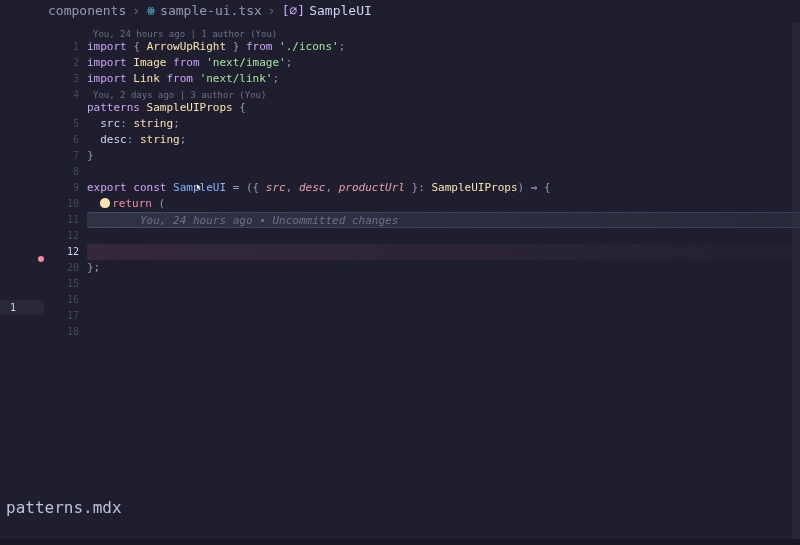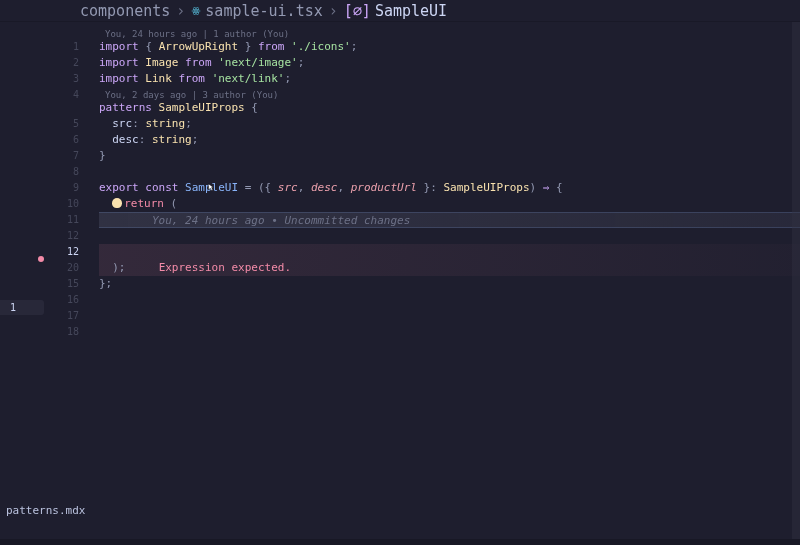--- a/index.html
+++ b/index.html
@@ -9,24 +9,24 @@
     font-family: 'Menlo', 'Consolas', monospace;
     font-size: 11px;
     color: #cdd6f4;
     display: flex;
     flex-direction: column;
   }
   .breadcrumb {
     height: 22px;
     display: flex;
     align-items: center;
-    padding-left: 80px;
+    padding-left: 48px;
     gap: 6px;
     color: #9399b2;
-    font-size: 15px;
+    font-size: 13px;
     border-bottom: 1px solid rgba(0,0,0,0.15);
   }
   .breadcrumb .sep { color: #6c7086; }
   .breadcrumb .seg { display: inline-flex; align-items: center; gap: 4px; }
   .file-icon { width: 10px; height: 10px; display: inline-block; }
   .symbol-token { color: #cdd6f4; }
   .editor-wrap { flex: 1; display: flex; position: relative; }
   .gutter-extra { width: 55px; position: relative; }
   .gutter-dot {
     position: absolute;
@@ -46,21 +46,21 @@
   .gutter-nums .ln { height: 16px; padding-right: 8px; }
   .gutter-nums .ln.lens { height: 13px; font-size: 0; }
   .gutter-nums .ln.active { color: #cdd6f4; }
   .code-area {
     flex: 1;
     padding-top: 4px;
     line-height: 16px;
     position: relative;
     font-size: 11px;
   }
-  .row { height: 16px; white-space: pre; position: relative; margin-left: 12px; }
+  .row { height: 16px; white-space: pre; position: relative; }
   .row.lens { height: 13px; font-size: 9px; color: #6c7086; padding-left: 6px; }
   .row.current {
     background: linear-gradient(to right, rgba(88,91,112,0.32), rgba(88,91,112,0.18));
     border-top: 1px solid rgba(137,180,250,0.18);
     border-bottom: 1px solid rgba(137,180,250,0.18);
   }
   .row.errbg { background: linear-gradient(to right, rgba(243,139,168,0.10), rgba(243,139,168,0.02)); }
   .kw   { color: #cba6f7; }
   .kw2  { color: #f38ba8; }
   .type { color: #f9e2af; }
@@ -94,21 +94,21 @@
     color: #cdd6f4;
     font-size: 10px;
     padding: 2px 28px 2px 10px;
     border-radius: 0 3px 3px 0;
   }
   .bottom-tab {
     position: absolute;
     left: 6px;
     bottom: 28px;
     color: #bac2de;
-    font-size: 11px;
+    font-size: 16px;
   }
   .statusbar {
     position: absolute;
     left: 0; right: 0; bottom: 0;
     height: 6px;
     background: #181825;
   }
 </style>
 </head>
 <body>
@@ -192,21 +192,20 @@
     </div>
 
     <div class="row"><span>  </span><span class="bulb"></span><span class="kw2">return</span><span class="punc"> (</span></div>
 
     <div class="row current"><span>        </span><span class="ghost">You, 24 hours ago • Uncommitted changes</span></div>
 
     <div class="row"><span></span></div>
 
     <div class="row errbg"><span></span></div>
 
-    <div class="row errbg"><span>  </span><span class="punc">);</span><span>     </span><span class="err">Expression expected.</span></div>
 
     <div class="row"><span class="punc">};</span></div>
 
     <div class="row"><span></span></div>
 
     <div class="minimap"></div>
   </div>
 </div>
 
 <div class="sidebar-tab">1</div>

